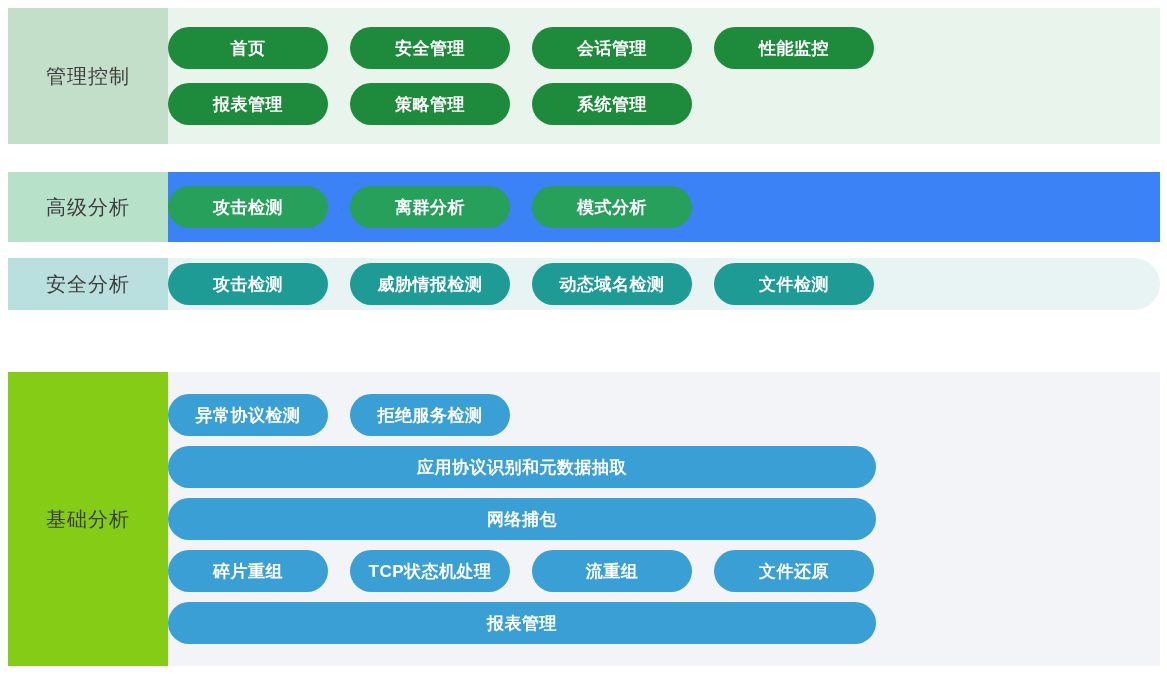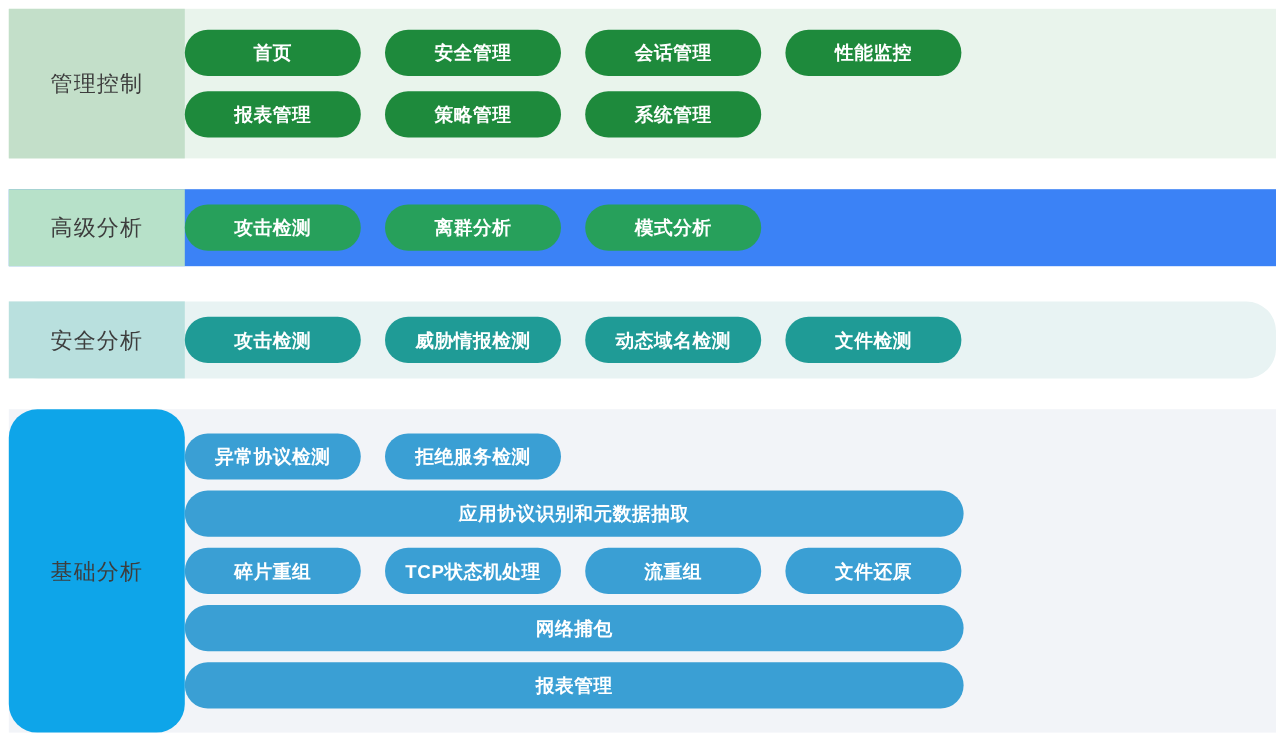--- a/index.html
+++ b/index.html
@@ -78,35 +78,35 @@
   #layer-advanced {
     top: 172px;
     height: 70px;
     background: #3b82f6;
   }
   #layer-advanced .layer-label { background: #b7e1c9; }
   #layer-advanced .pill { background: #27a05b; }
 
   
   #layer-security {
-    top: 274px;
-    height: 70px;
+    top: 258px;
+    height: 52px;
     background: #e8f3f3;
     border-radius: 27px;
   }
   #layer-security .layer-label { background: #b9e0de; }
   #layer-security .pill { background: #1f9b96; }
 
   
   #layer-basic {
     top: 372px;
     height: 294px;
     background: #f2f4f8;
   }
-  #layer-basic .layer-label { background: #0ea5e9; border-radius: 26px; }
+  #layer-basic .layer-label { background: #84cc16; }
   #layer-basic .pill { background: #3a9fd4; }
   #layer-basic .btn-row { margin-bottom: 10px; }
   #layer-basic .btn-row:last-child { margin-bottom: 0; }
 </style>
 </head>
 <body>
 
 <div id="stack">
 
   <section class="layer" id="layer-manage">
@@ -161,27 +161,27 @@
     </div>
     <div class="layer-body">
       <div class="btn-row">
         <div class="pill w160">异常协议检测</div>
         <div class="pill w160">拒绝服务检测</div>
       </div>
       <div class="btn-row">
         <div class="pill wide">应用协议识别和元数据抽取</div>
       </div>
       <div class="btn-row">
+        <div class="pill wide">网络捕包</div>
+      </div>
+      <div class="btn-row">
         <div class="pill w160">碎片重组</div>
         <div class="pill w160">TCP状态机处理</div>
         <div class="pill w160">流重组</div>
         <div class="pill w160">文件还原</div>
-      </div>
-      <div class="btn-row">
-        <div class="pill wide">网络捕包</div>
       </div>
       <div class="btn-row">
         <div class="pill wide">报表管理</div>
       </div>
     </div>
   </section>
 
 </div>
 
 </body></html>

